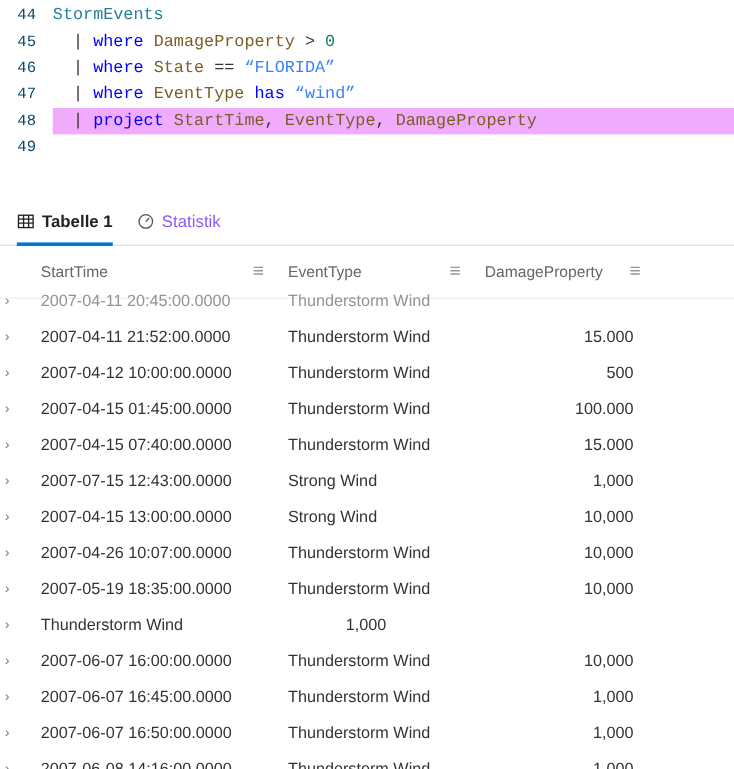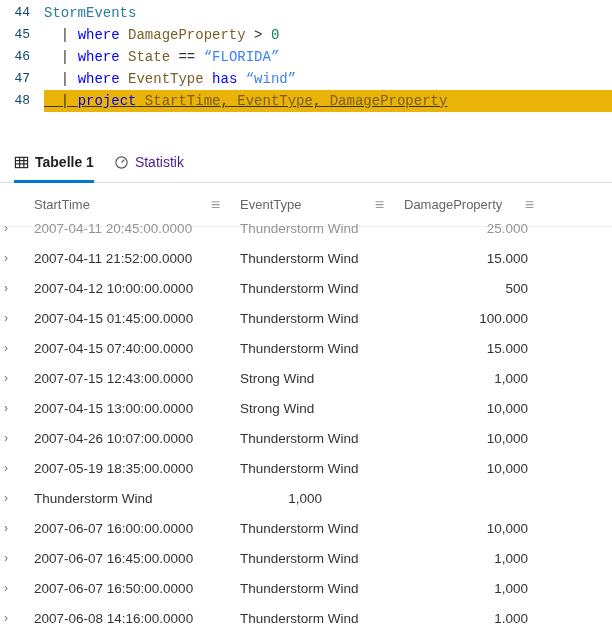--- a/index.html
+++ b/index.html
@@ -3,32 +3,32 @@
 <meta charset="utf-8">
 <style>
   * { box-sizing: border-box; }
   html, body { margin: 0; padding: 0; font-family: "Segoe UI", Arial, sans-serif; font-size: 13px; color: #333; background: #fff; width: 612px; }
   
   
   .editor { padding: 2px 0 8px 0; font-family: Consolas, "Courier New", monospace; font-size: 14px; line-height: 22px; }
   .code-line { display: flex; }
   .gutter { width: 44px; text-align: right; padding-right: 14px; color: #0c4a6e; user-select: none; font-size: 13px; }
   .code { white-space: pre; margin-top: 44px; }
-  .code-line.highlighted .code-wrap { background: #eab308; flex: 1; text-decoration: underline; }
+  .code-line.highlighted .code-wrap { background: #f0abfc; flex: 1; }
   .code-wrap { flex: 1; }
   .tok-kw { color: #0000ff; }
   .tok-prop2 { color: #795e26; }
   .tok-op { color: #333; }
   .tok-num { color: #098658; }
   .tok-red { color: #3b82f6; }
   .tok-blueident { color: #267f99; }
   
   
   .tabs { display: flex; gap: 20px; padding: 10px 3px 0 14px; border-bottom: 1px solid #e0e0e0; align-items: center; }
-  .tab { display: flex; align-items: center; gap: 6px; padding: 6px 0 10px 0; cursor: pointer; color: #4c1d95; font-size: 14px; border-bottom: 3px solid transparent; margin-bottom: -1px; }
+  .tab { display: flex; align-items: center; gap: 6px; padding: 6px 0 10px 0; cursor: pointer; color: #8b5cf6; font-size: 14px; border-bottom: 3px solid transparent; margin-bottom: -1px; }
   .tab.active { color: #222; font-weight: 600; border-bottom-color: #0078d4; }
   .tab-icon { width: 15px; height: 15px; display: inline-flex; align-items: center; justify-content: center; }
   .tab-icon svg { width: 15px; height: 15px; stroke: #555; fill: none; stroke-width: 1.2; }
   .tab.active .tab-icon svg { stroke: #222; }
   
   
   .grid-wrapper { overflow: hidden; height: 440px; position: relative; }
   .grid-header { display: flex; border-bottom: 1px solid #eee; color: #666; font-size: 13px; padding: 14px 0; position: relative; }
   .col-expand { width: 26px; flex: 0 0 26px; }
   .col-st { flex: 0 0 206px; padding-left: 8px; position: relative; }
@@ -63,20 +63,24 @@
     <div class="gutter">46</div>
     <div class="code-wrap"><span class="code">  <span class="tok-op">|</span> <span class="tok-kw">where</span> <span class="tok-prop2">State</span> <span class="tok-op">==</span> <span class="tok-red">“FLORIDA”</span></span></div>
   </div>
   <div class="code-line">
     <div class="gutter">47</div>
     <div class="code-wrap"><span class="code">  <span class="tok-op">|</span> <span class="tok-kw">where</span> <span class="tok-prop2">EventType</span> <span class="tok-kw">has</span> <span class="tok-red">“wind”</span></span></div>
   </div>
   <div class="code-line highlighted">
     <div class="gutter">48</div>
     <div class="code-wrap"><span class="code">  <span class="tok-op">|</span> <span class="tok-kw">project</span> <span class="tok-prop2">StartTime</span><span>,</span> <span class="tok-prop2">EventType</span><span>,</span> <span class="tok-prop2">DamageProperty</span></span></div>
+  </div>
+  <div class="code-line">
+    <div class="gutter">49</div>
+    <div class="code-wrap"><span class="code"></span></div>
   </div>
 </div>
 
 <div class="tabs gap-after">
   <div class="tab active">
     <span class="tab-icon">
       <svg viewBox="0 0 16 16">
           <rect x="1.5" y="2.5" width="13" height="11"></rect>
           <line x1="1.5" y1="6" x2="14.5" y2="6"></line>
           <line x1="1.5" y1="9.5" x2="14.5" y2="9.5"></line>
@@ -115,21 +119,20 @@
       <span class="col-menu">≡</span>
     </div>
   </div>
   <div class="grid-body cut-top" id="grid-body">
       <div class="grid-row cut">
         <div class="col-expand">
           <span class="chev">›</span>
         </div>
         <div class="col-st">2007-04-11 20:45:00.0000</div>
         <div class="col-et">Thunderstorm Wind</div>
-        <div class="col-dp">25.000</div>
       </div>
       <div class="grid-row">
         <div class="col-expand">
           <span class="chev">›</span>
         </div>
         <div class="col-st">2007-04-11 21:52:00.0000</div>
         <div class="col-et">Thunderstorm Wind</div>
         <div class="col-dp">15.000</div>
       </div>
       <div class="grid-row">

